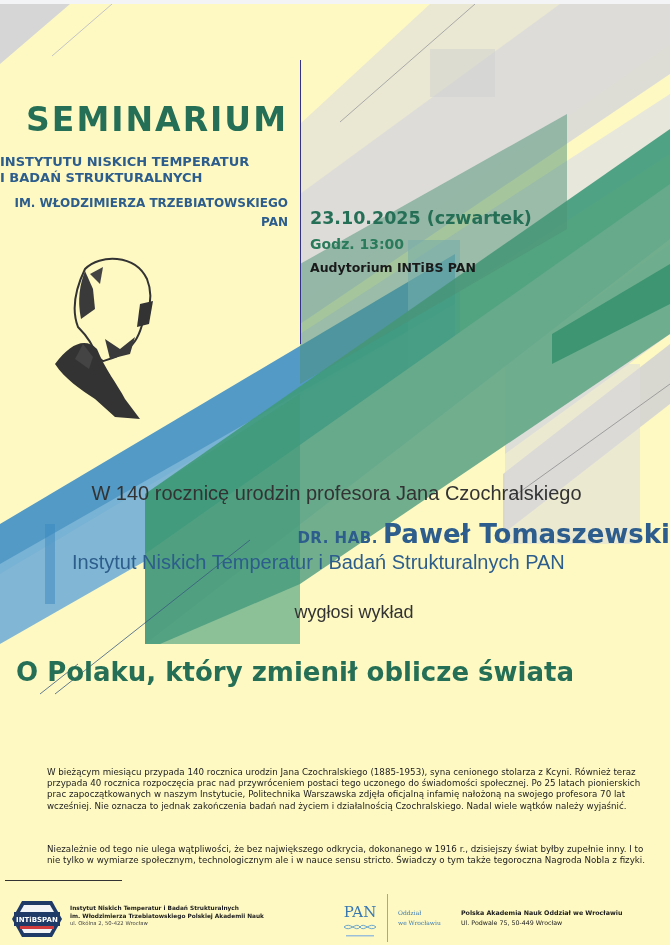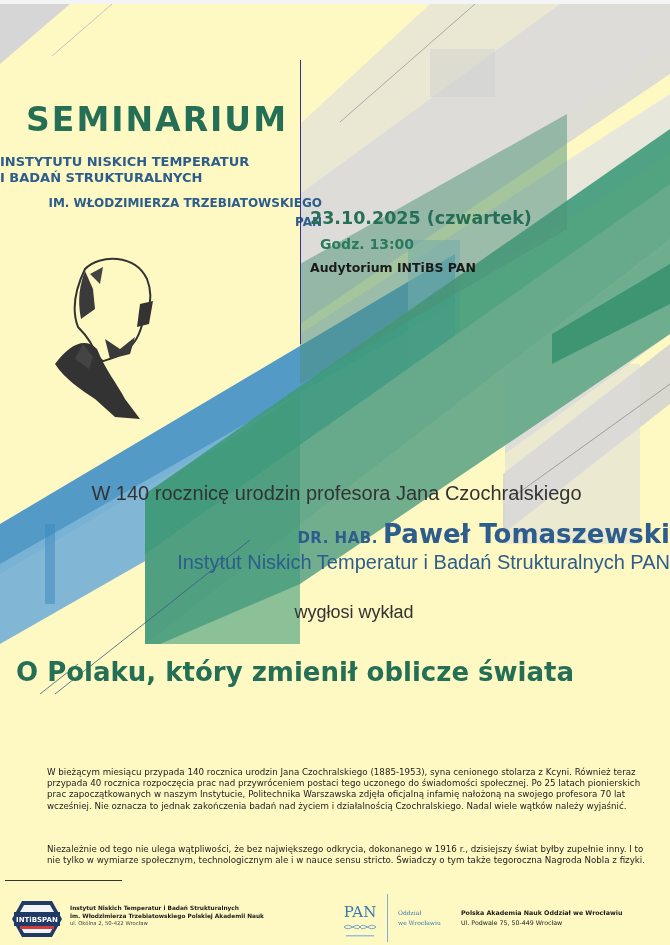--- a/index.html
+++ b/index.html
@@ -22,43 +22,42 @@
   }
   .inst1 {
     left: 0; top: 150px; width: 288px; text-align: left;
     font-weight: bold; font-size: 13px; line-height: 16px; color: #2d5d8c;
     font-family: "DejaVu Sans", sans-serif;
   }
   .inst2 {
     left: 0; top: 190px; width: 288px; text-align: right;
     font-weight: bold; font-size: 12px; line-height: 19px; color: #2d5d8c;
     font-family: "DejaVu Sans", sans-serif;
-    margin-left: 34px;
   }
   .vline { left: 300px; top: 56px; width: 1px; height: 284px; background: #33338f; }
 
   .date { left: 310px; top: 204px; font-weight: bold; font-size: 17.5px; color: #256f56; white-space: nowrap; }
-  .hour { left: 310px; top: 232px; font-weight: bold; font-size: 14px; color: #2a7a5c; white-space: nowrap; margin-left: 10px; }
+  .hour { left: 310px; top: 232px; font-weight: bold; font-size: 14px; color: #2a7a5c; white-space: nowrap; }
   .place { left: 310px; top: 256px; font-weight: bold; font-size: 12.5px; color: #1a1a1a; white-space: nowrap; }
 
   .portrait { left: 45px; top: 245px; width: 110px; height: 175px; }
 
   .anniv {
     left: 0; top: 478px; width: 670px; text-align: center;
     font-family: "Liberation Sans", sans-serif; font-size: 20px; color: #333;
     padding-left: 3px;
   }
   .speaker {
     left: 0; top: 515px; width: 670px; text-align: right; white-space: nowrap;
     color: #2d5d8c; padding-left: 68px;
   }
   .speaker .title { font-weight: bold; font-size: 15px; letter-spacing: 0.5px; }
   .speaker .name { font-weight: bold; font-size: 26px; }
   .affil {
-    left: 0; top: 547px; width: 670px; text-align: right;
+    left: 0; top: 547px; width: 670px; text-align: left;
     font-family: "Liberation Sans", sans-serif; font-size: 20px; color: #2d5d8c;
     padding-left: 72px;
   }
   .lecture {
     left: 0; top: 598px; width: 670px; text-align: center;
     font-family: "Liberation Sans", sans-serif; font-size: 18px; color: #333;
     padding-left: 6px;
     margin-left: 16px;
   }
   .topic {

